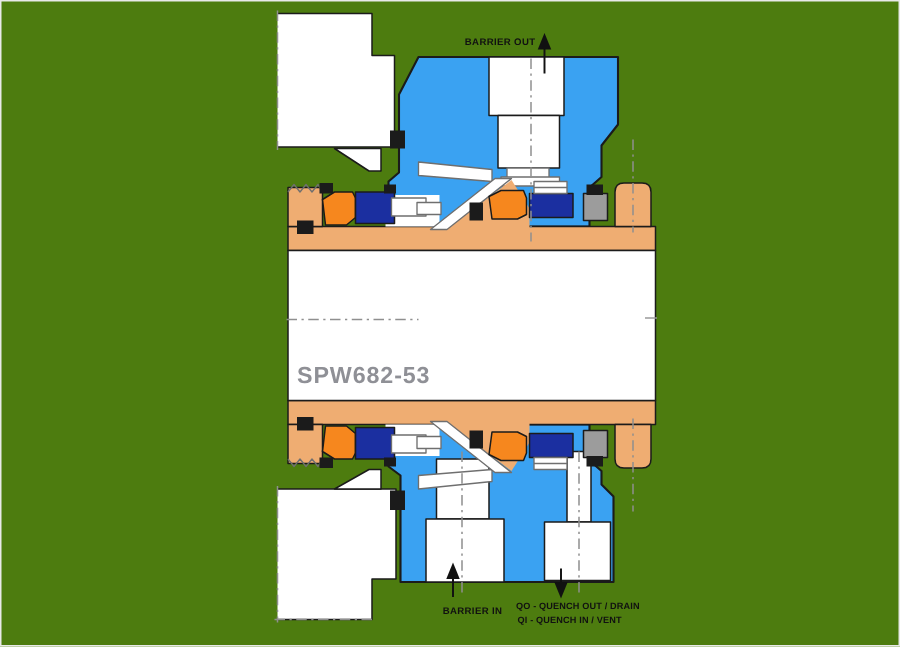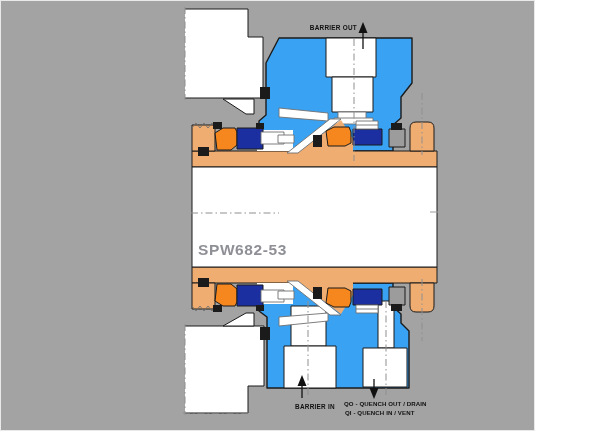--- a/index.html
+++ b/index.html
@@ -1,16 +1,16 @@
 <!DOCTYPE html>
 <html><head>
 <meta charset="utf-8">
 <style>
   html,body{margin:0;padding:0;background:#fff;}
-  #stage{position:relative;width:535px;height:431px;background:#a3a3a3;
+  #stage{position:relative;width:600px;height:431px;background:#4d7c0f;
          border:1px solid #e9e9e9;box-sizing:border-box;overflow:hidden;
          font-family:"Liberation Sans", sans-serif;}
   svg{display:block}
   .oL{stroke:#1b1b1b;stroke-width:1.4;stroke-linejoin:round;}
   .oT{stroke:#1b1b1b;stroke-width:1;stroke-linejoin:round;}
   .oG{stroke:#6f6f6f;stroke-width:0.9;stroke-linejoin:round;}
   .cl{stroke:#8f8f8f;stroke-width:1;stroke-dasharray:7 3 1.5 3;fill:none;}
   .arrow{stroke:#111;stroke-width:1.3;}
   .lbl{font-family:"Liberation Sans", sans-serif;font-size:6.4px;fill:#111;
        font-weight:600;letter-spacing:0.25px;}

